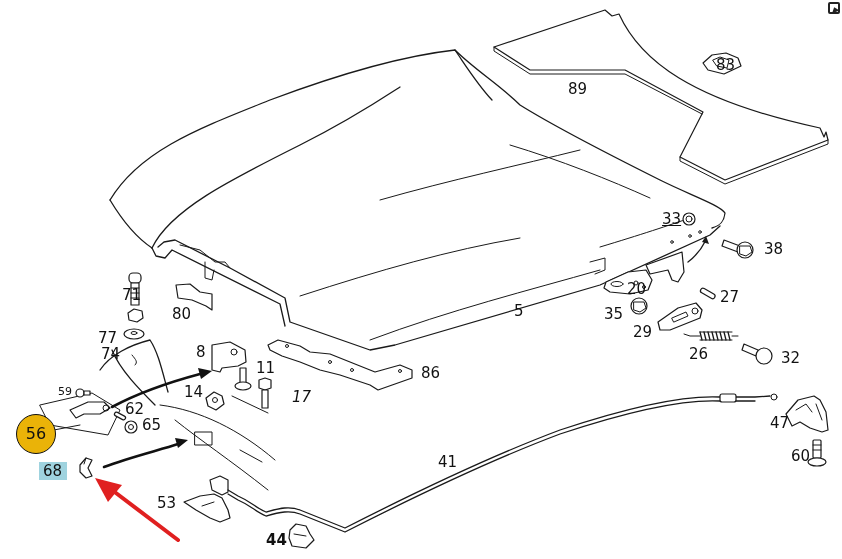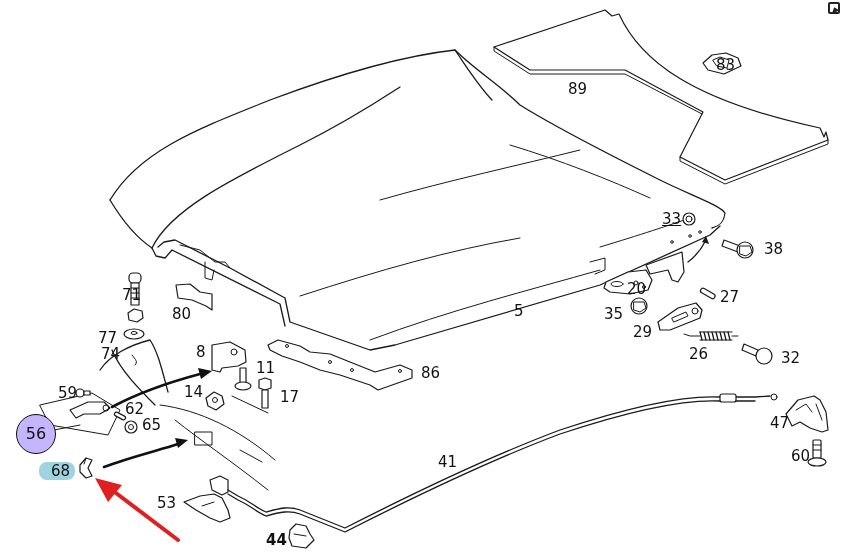--- a/index.html
+++ b/index.html
@@ -4,23 +4,23 @@
   <style>
     html, body { margin: 0; padding: 0; background: #ffffff; }
     body { width: 842px; height: 559px; position: relative; overflow: hidden; font-family: "DejaVu Sans", sans-serif; }
     #stage { position: absolute; left: 0; top: 0; width: 842px; height: 559px; }
     svg { position: absolute; left: 0; top: 0; }
     .ln { fill: none; stroke: #1a1a1a; stroke-width: 1.3; stroke-linecap: round; stroke-linejoin: round; }
     .thin { fill: none; stroke: #1a1a1a; stroke-width: 1; stroke-linecap: round; stroke-linejoin: round; }
     .part { fill: #ffffff; stroke: #1a1a1a; stroke-width: 1.2; stroke-linejoin: round; }
     .arrowline { fill: none; stroke: #111; stroke-width: 2.6; stroke-linecap: round; }
     .lbl { position: absolute; font-size: 15px; color: #111; line-height: 1; white-space: nowrap; }
-    .lbl.small { font-size: 15px; }
-    .lbl.circle { width: 38px; height: 38px; border: 1.6px solid #111; border-radius: 50%; display: flex; align-items: center; justify-content: center; font-size: 16px; background: #c4b5fd; }
-    .lbl.hl { padding: 2px 5px 1px 12px; border-radius: 8px; }
+    .lbl.small { font-size: 11px; }
+    .lbl.circle { width: 38px; height: 38px; border: 1.6px solid #111; border-radius: 50%; display: flex; align-items: center; justify-content: center; font-size: 16px; background: #eab308; }
+    .lbl.hl { padding: 2px 5px 1px 4px; }
     .corner-icon { position: absolute; right: 2px; top: 2px; width: 12px; height: 12px; border: 2px solid #222; border-radius: 2px; box-sizing: border-box; }
     .corner-icon::after { content: ""; position: absolute; left: 1px; top: 3px; width: 0; height: 0; border-left: 4px solid transparent; border-right: 4px solid transparent; border-bottom: 5px solid #222; transform: rotate(-20deg); }
   </style>
 </head>
 <body>
 
 <div id="stage">
 
   <svg width="842" height="559" viewBox="0 0 842 559">
 
@@ -230,21 +230,21 @@
   <span class="lbl" style="left:689px; top:347px;">26</span>
   <span class="lbl" style="left:781px; top:351px;">32</span>
 
   <span class="lbl" style="left:106px; top:288px;margin-left:16px;">71</span>
   <span class="lbl" style="left:101px; top:311px;margin-top:36px;">74</span>
   <span class="lbl" style="left:98px; top:331px;">77</span>
   <span class="lbl" style="left:172px; top:307px;">80</span>
   <span class="lbl" style="left:196px; top:345px;">8</span>
   <span class="lbl" style="left:256px; top:361px;">11</span>
   <span class="lbl" style="left:184px; top:385px;">14</span>
-  <span class="lbl" style="left:280px; top:390px;">17</span>
+  <span class="lbl" style="left:292px; top:390px;font-style:italic;">17</span>
   <span class="lbl" style="left:421px; top:366px;">86</span>
 
   <span class="lbl small" style="left:58px; top:386px;">59</span>
   <span class="lbl" style="left:125px; top:402px;">62</span>
   <span class="lbl" style="left:142px; top:418px;">65</span>
   <span class="lbl circle" style="left:16px; top:414px;">56</span>
 
   <span class="lbl hl" style="left:39px; top:462px; background:#9fd3df;">68</span>
 
   <span class="lbl" style="left:157px; top:496px;">53</span>

